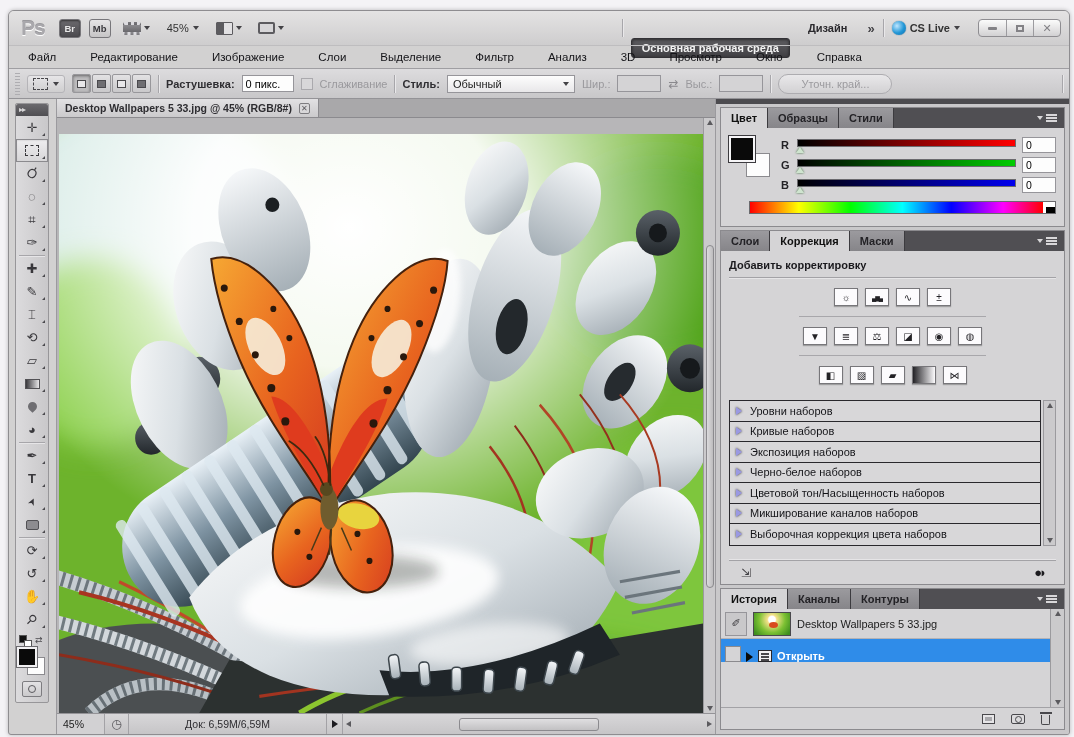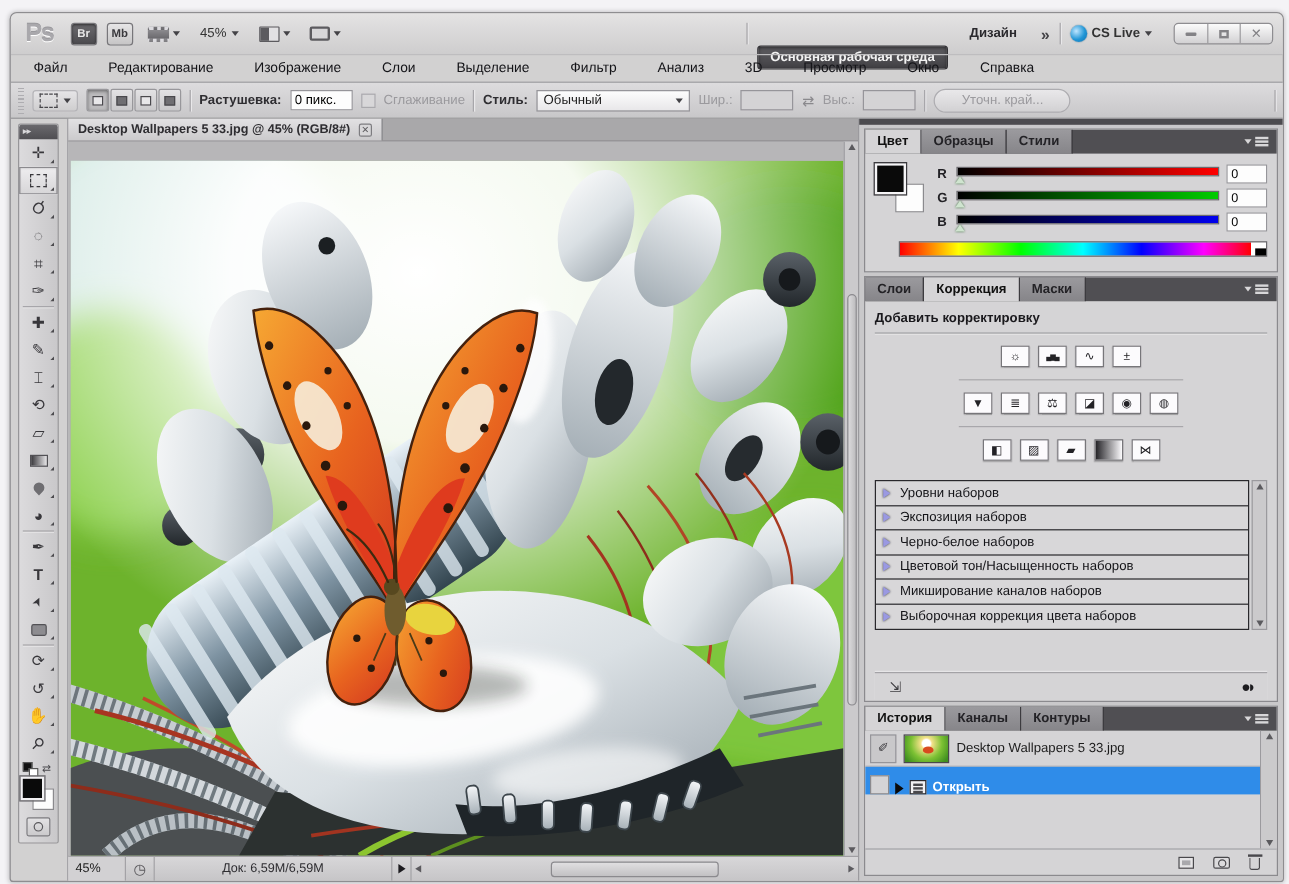--- a/index.html
+++ b/index.html
@@ -687,20 +687,24 @@
             <span class="adj-ico">⋈</span>
           </div>
           <div class="preset-wrap">
             <div class="preset-list">
               <div class="preset-item">
                   <span class="p-tri"></span>
                   <span>Уровни наборов</span>
                 </div>
               <div class="preset-item">
                   <span class="p-tri"></span>
+                  <span>Кривые наборов</span>
+                </div>
+              <div class="preset-item">
+                  <span class="p-tri"></span>
                   <span>Экспозиция наборов</span>
                 </div>
               <div class="preset-item">
                   <span class="p-tri"></span>
                   <span>Черно-белое наборов</span>
                 </div>
               <div class="preset-item">
                   <span class="p-tri"></span>
                   <span>Цветовой тон/Насыщенность наборов</span>
                 </div>

